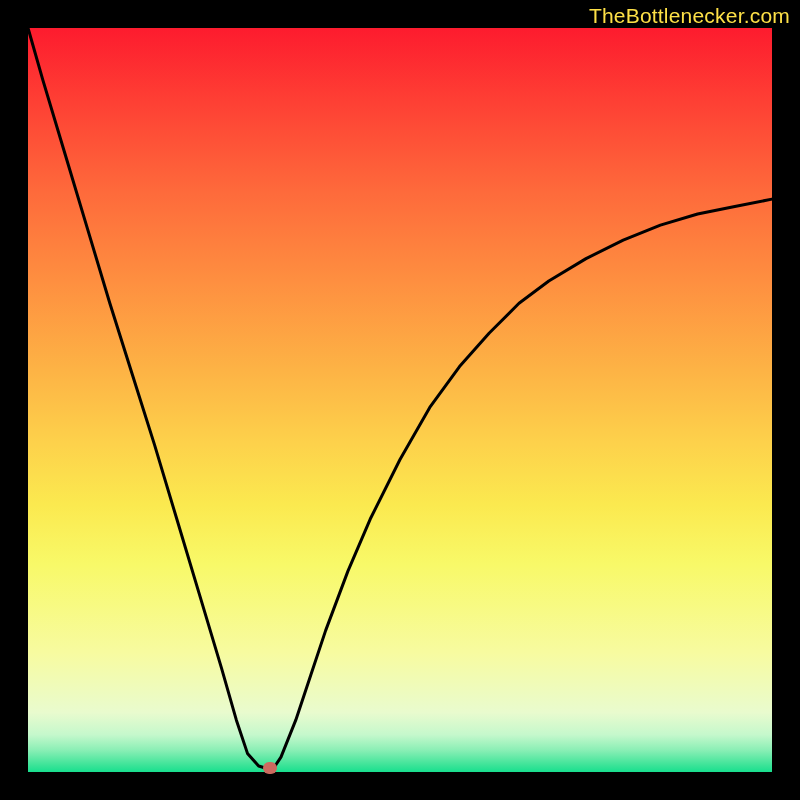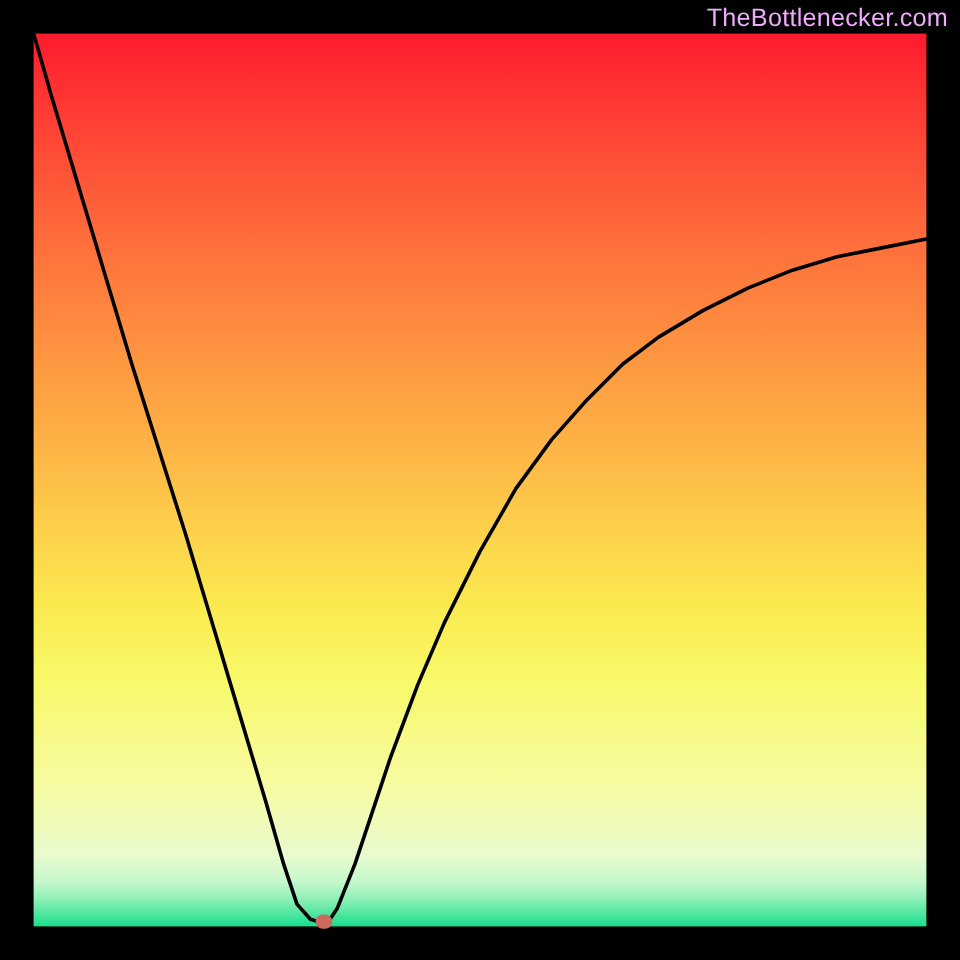--- a/index.html
+++ b/index.html
@@ -53,21 +53,21 @@
     background: #cc6a5f;
     border-radius: 6px;
     transform: translate(-50%, -50%);
   }
   .watermark {
     position: absolute;
     top: 4px;
     right: 10px;
     font-family: Arial, Helvetica, sans-serif;
     font-size: 21px;
-    color: #f0abfc;
+    color: #fde047;
     letter-spacing: 0.2px;
     user-select: none;
   }
 </style>
 </head>
 <body>
 
 <div class="frame">
   <div class="plot-area">
     <svg class="curve" viewBox="0 0 744 744" preserveAspectRatio="none">

